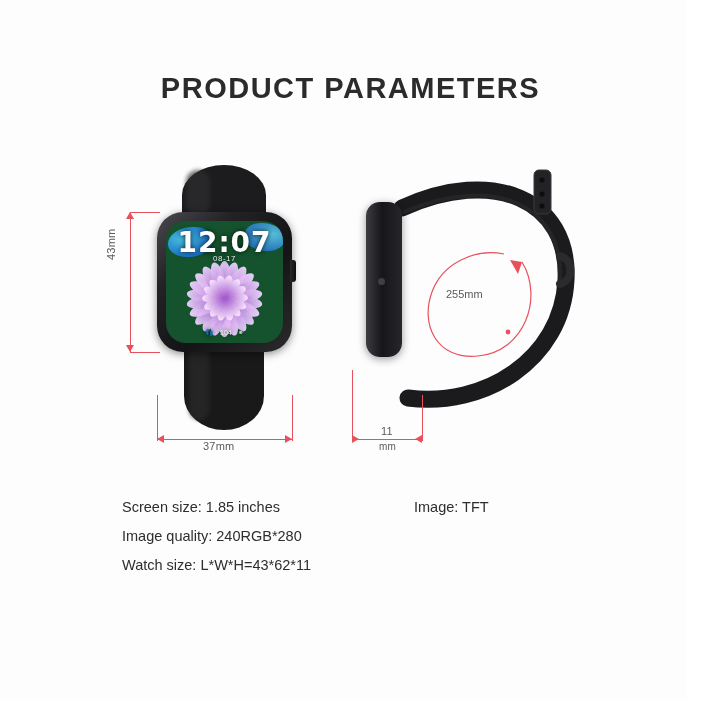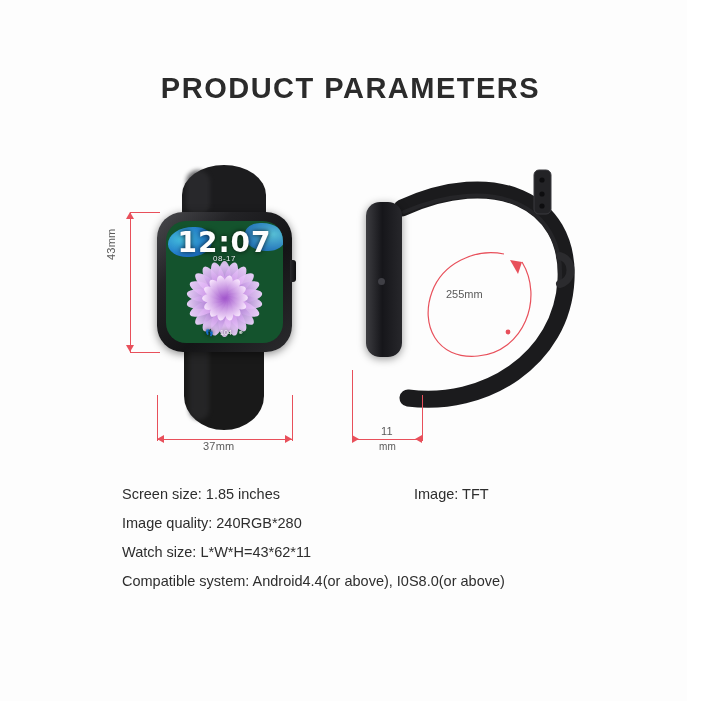--- a/index.html
+++ b/index.html
@@ -278,21 +278,21 @@
     top: 486px;
     width: 701px;
     padding: 0 122px;
     box-sizing: border-box;
     font-size: 14.5px;
     color: #2e2e2e;
   }
   .spec-row {
     display: flex;
     height: 29px;
-    align-items: flex-start;
+    align-items: flex-end;
   }
   .spec-col-l { width: 292px; flex: 0 0 292px; }
   .spec-col-r { flex: 1 1 auto; }
   .spec-full { width: 100%; }
 </style>
 </head>
 <body>
 
 <div class="page">
 
@@ -412,18 +412,15 @@
     <div class="spec-row">
       <div class="spec-col-l">Screen size: 1.85 inches</div>
       <div class="spec-col-r">Image: TFT</div>
     </div>
     <div class="spec-row">
       <div class="spec-col-l">Image quality: 240RGB*280</div>
     </div>
     <div class="spec-row">
       <div class="spec-col-l">Watch size: L*W*H=43*62*11</div>
     </div>
-    <div class="spec-row">
-      <div class="spec-full">Compatible system: Android4.4(or above), I0S8.0(or above)</div>
-    </div>
   </div>
 
 </div>
 
 </body></html>

